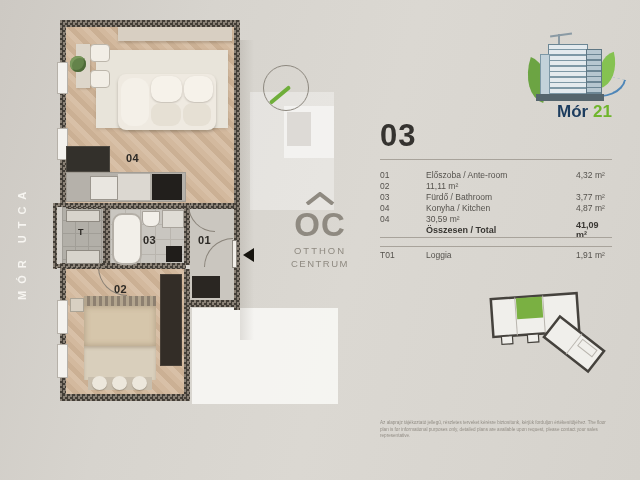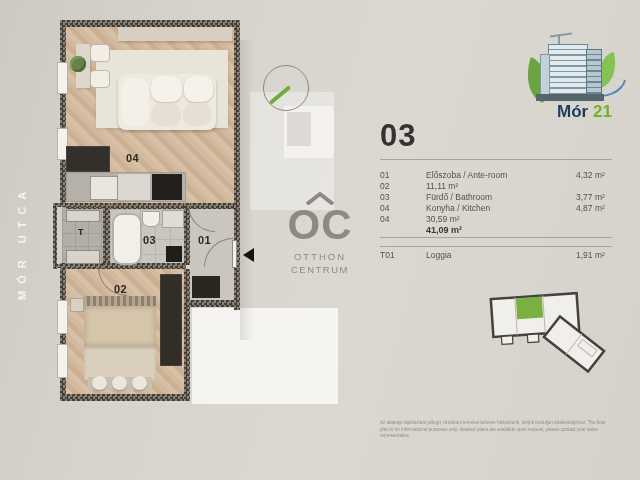--- a/index.html
+++ b/index.html
@@ -139,22 +139,22 @@
 
     <div class="abs" style="left:263px;top:65px;width:44px;height:44px;border:1.5px solid #8d887f;border-radius:50%;">
       <div class="abs" style="left:3px;top:27px;width:26px;height:4px;background:#6fae3a;transform:rotate(-40deg);border-radius:2px;"></div>
     </div>
   </div>
 
   <div class="abs wm" style="left:284px;top:192px;width:72px;">
     <svg width="30" height="13" viewBox="0 0 30 13" style="display:block;margin:0 auto;">
         <polyline points="2,12 15,2 28,12" fill="none" stroke="#8f8a81" stroke-width="4"></polyline>
       </svg>
-    <div style="font-size:42px;font-weight:bold;letter-spacing:1px;line-height:40px;">OC</div>
-    <div style="font-size:9.5px;letter-spacing:2px;margin-top:6px;">OTTHON</div>
+    <div style="font-size:33px;font-weight:bold;letter-spacing:1px;line-height:40px;">OC</div>
+    <div style="font-size:9.5px;letter-spacing:2px;">OTTHON</div>
     <div style="font-size:9.5px;letter-spacing:1.5px;margin-top:2px;">CENTRUM</div>
   </div>
 
   <div class="abs" style="left:520px;top:32px;width:105px;height:86px;">
 
     <div class="abs" style="left:4px;top:28px;width:26px;height:40px;background:#5f9e33;border-radius:0 100% 0 100%;transform:rotate(18deg);opacity:.9;"></div>
     <div class="abs" style="left:76px;top:22px;width:22px;height:32px;background:#7cc043;border-radius:100% 0 100% 0;transform:rotate(-14deg);opacity:.9;"></div>
     <div class="abs" style="left:70px;top:44px;width:32px;height:22px;border:2px solid #4e86b8;border-top:none;border-left:none;border-radius:0 0 100% 0;transform:rotate(12deg);"></div>
 
     <div class="abs" style="left:38px;top:2px;width:1.5px;height:12px;background:#8a9aa4;"></div>
@@ -193,20 +193,21 @@
       <span class="t-num">04</span>
       <span class="t-name">Konyha / Kitchen</span>
       <span class="t-area">4,87 m²</span>
     </div>
     <div class="t-row">
       <span class="t-num">04</span>
       <span class="t-area">30,59 m²</span>
     </div>
     <div class="t-row" style="font-weight:bold;font-size:9px;color:#393733;">
       <span class="t-num"></span>
+      <span class="t-name">Összesen / Total</span>
       <span class="t-area">41,09 m²</span>
     </div>
   </div>
 
   <div class="rule" style="top:237px;"></div>
   <div class="rule" style="top:246px;"></div>
 
   <div class="abs" style="left:380px;top:249px;width:232px;">
     <div class="t-row">
       <span class="t-num">T01</span>

